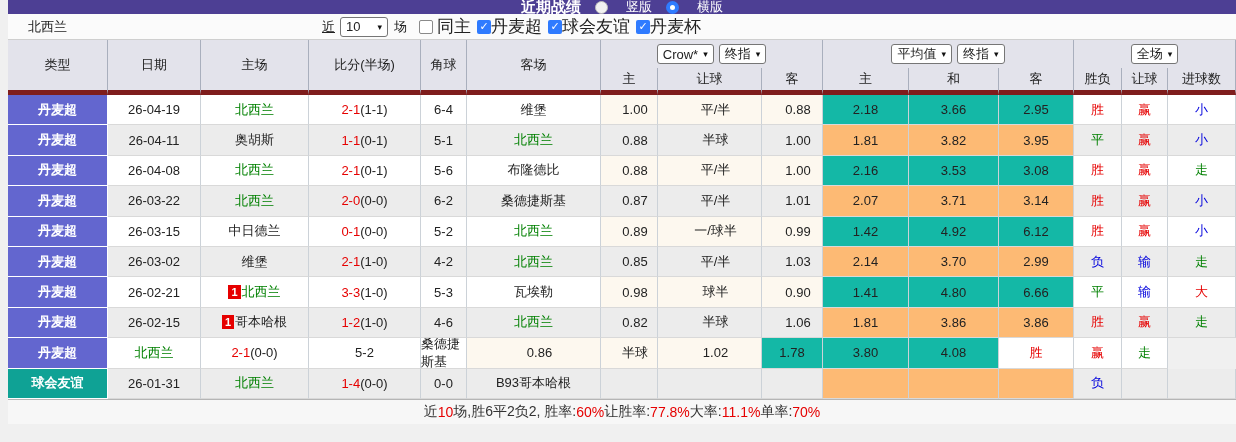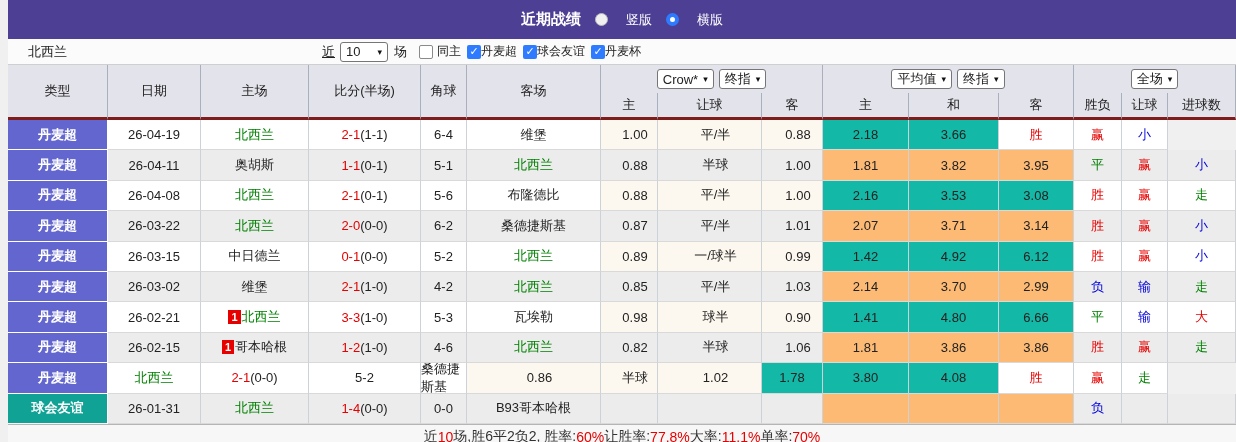--- a/index.html
+++ b/index.html
@@ -2,45 +2,45 @@
 <html><head>
 <meta charset="utf-8">
 <style>
   * { box-sizing: border-box; margin:0; padding:0; }
   html,body { width:1236px; height:442px; }
   body { font-family:"Liberation Sans","DejaVu Sans",sans-serif; background:#f0f0f0; font-size:13px; color:#222; }
   .page { padding-left:8px; width:1236px; }
   .content { width:1228px; }
 
   
-  .titlebar { height:39px; background:#4d3f94; display:flex; align-items:center; justify-content:center; gap:14px; }
+  .titlebar { height:14px; background:#4d3f94; display:flex; align-items:center; justify-content:center; gap:14px; }
   .titlebar .title { color:#fff; font-weight:bold; font-size:15px; }
   .radio-wrap { display:flex; align-items:center; gap:18px; }
   .radio { width:13px; height:13px; border-radius:50%; display:inline-block; }
   .radio.off { background:#f1f1f1; border:1px solid #bbb; }
   .radio.on  { background:#fff; border:4px solid #2f7bff; }
   .radio-label { color:#fff; font-size:13px; }
 
   
   .filterbar { height:26px; background:#fbfbfb; display:flex; align-items:center; border-bottom:1px solid #cfcfcf; }
   .team-name-label { margin-left:20px; color:#222; }
   .filter-controls { display:flex; align-items:center; margin-left:255px; gap:2px; }
   .near-label { text-decoration:underline; margin-right:3px; }
   .games-label { margin:0 4px 0 4px; }
   .sel { display:inline-flex; align-items:center; justify-content:space-between; background:#fff; border:1px solid #767676; border-radius:3px; height:20px; padding:0 5px; gap:5px; cursor:default; }
   .sel .arrow { font-size:9px; color:#111; }
   .cb { width:14px; height:14px; display:inline-flex; align-items:center; justify-content:center; border-radius:2px; margin-left:6px; }
   .cb.checked { background:#2f7bff; color:#fff; font-size:11px; font-weight:bold; }
   .cb.unchecked { background:#fff; border:1px solid #8a8a8a; margin-right:4px; }
-  .cb-label { font-size:12px; }
+  .cb-label { font-size:17px; }
 
   
   :root { --cols: 100px 93px 108px 112px 46px 134px 57px 104px 61px 86px 90px 75px 48px 46px 68px; }
   .thead { display:grid; grid-template-columns:var(--cols); grid-template-rows:28px 27px; background:#e3e3eb; }
-  .th { display:flex; align-items:center; justify-content:center; border-right:1px solid #a9afbd; border-bottom:3px solid #7f1d1d; color:#222; }
+  .th { display:flex; align-items:center; justify-content:center; border-right:1px solid #a9afbd; border-bottom:5px solid #7f1d1d; color:#222; }
   .th.groupcell { gap:5px; border-bottom:none; }
   .tbody .row { display:grid; grid-template-columns:var(--cols); height:30.4px; }
   .c { display:flex; align-items:center; justify-content:center; border-right:1px solid #ccd2d8; border-bottom:1px solid #d9d9d9; background:#fff; overflow:hidden; }
   .row.alt .c { background:#ececec; }
   .row .c.cream { background:#fdf8ef;padding-left:12px; }
   .row.alt .c.cream { background:#ececec; }
   .row .c.avgc { background:#14b8a6; }
   .row.alt .c.avgc { background:#fdba74; }
   .c.type { background:#6366cf !important; color:#fff; font-weight:bold; border-bottom:1px solid #fff; border-right:1px solid #fff; }
   .c.type.friendly { background:#0fa295 !important; }
@@ -155,20 +155,21 @@
           </div>
           <div class="c">6-4</div>
           <div class="c">
             <span class="tname">维堡</span>
           </div>
           <div class="c cream">1.00</div>
           <div class="c cream">平/半</div>
           <div class="c cream">0.88</div>
           <div class="c avgc">2.18</div>
           <div class="c avgc">3.66</div>
+          <div class="c avgc">2.95</div>
           <div class="c">
             <span class="res red">胜</span>
           </div>
           <div class="c">
             <span class="res red">赢</span>
           </div>
           <div class="c">
             <span class="res blue">小</span>
           </div>
         </div>

